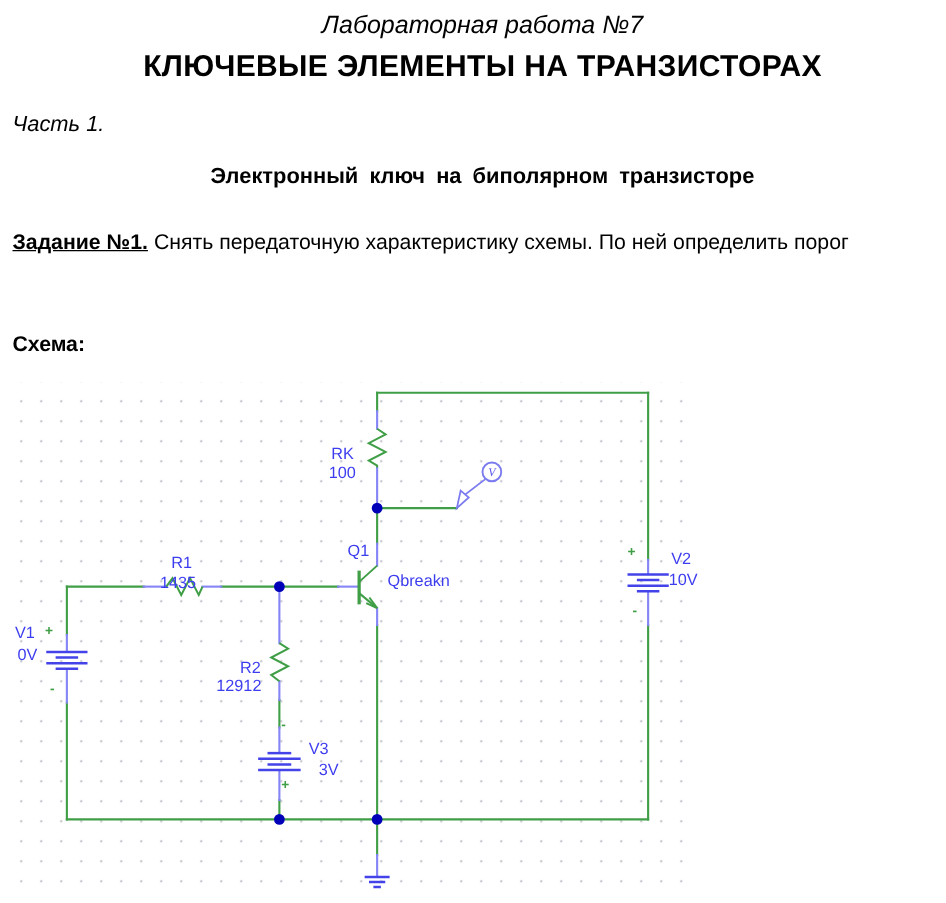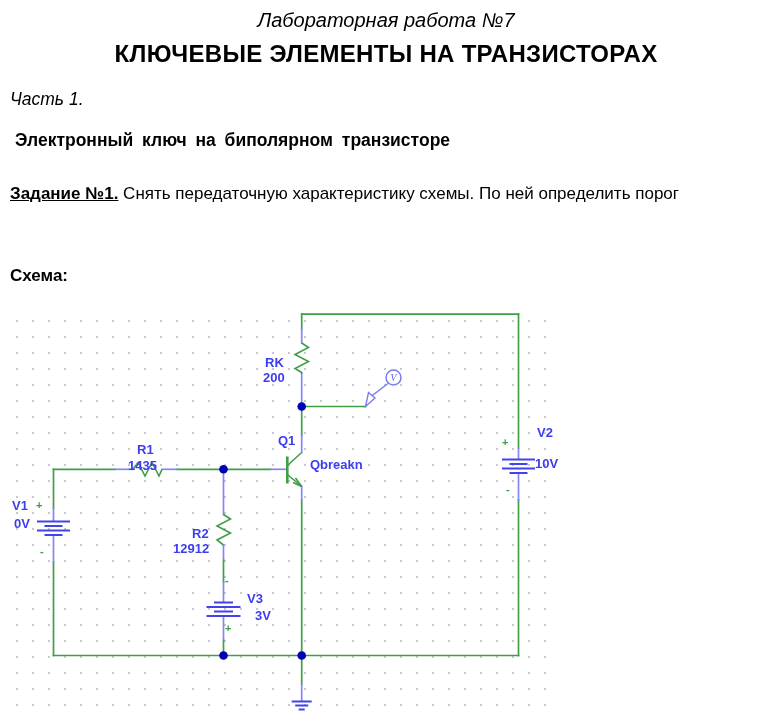--- a/index.html
+++ b/index.html
@@ -3,21 +3,21 @@
 <meta charset="utf-8">
 <style>
   html,body{margin:0;padding:0;background:#fff;}
   .page{position:relative;width:750px;height:722px;background:#ffffff;overflow:hidden;
         font-family:"Liberation Sans",sans-serif;color:#000;}
   
   .tline{position:absolute;white-space:nowrap;}
   .title1{top:9px;left:15px;width:742px;text-align:center;font-style:italic;font-size:20px;}
   .title2{top:40px;left:15px;width:742px;text-align:center;font-weight:bold;font-size:24px;letter-spacing:.3px;}
   .partline{top:89px;left:10px;font-style:italic;font-size:17.5px;}
-  .subtitle{top:130px;left:15px;width:742px;font-weight:bold;font-size:17.5px;word-spacing:4px;}
+  .subtitle{top:130px;left:15px;width:742px;text-align:center;font-weight:bold;font-size:17.5px;word-spacing:4px;}
   .task1{top:184px;left:10px;font-size:17px;text-align:center;}
   .task2{top:207px;left:10px;font-size:17px;}
   .task3{top:236px;left:10px;font-size:17px;}
   .schemahead{top:266px;left:10px;font-size:17px;font-weight:bold;}
   .tasklabel{font-weight:bold;text-decoration:underline;}
   .formula{white-space:nowrap;}
   .fbase{font-family:"DejaVu Serif","Liberation Serif",serif;font-style:italic;font-size:19px;}
   .fstack{display:inline-flex;flex-direction:column;font-family:"Liberation Serif",serif;
           font-size:10px;line-height:1.05;vertical-align:-6px;margin-left:1px;}
   .gap1{margin-right:9px;} .gap2{margin-left:4px;}
@@ -29,21 +29,21 @@
   .wire{stroke:var(--wire,#3f9e46);stroke-width:1.7;fill:none;stroke-linecap:square;}
   .lead{stroke:var(--lead,#8585f6);stroke-width:1.7;fill:none;stroke-linecap:square;}
   .part{stroke:var(--wire,#3f9e46);stroke-width:1.6;fill:none;stroke-linejoin:miter;}
   .tbar{stroke-width:2.6;}
   .sym{stroke:var(--symbol,#4343e9);stroke-width:2;fill:none;}
   .probe{stroke:#7b7bf0;stroke-width:1.5;fill:none;}
   .probehead{fill:#ffffff;stroke:#7b7bf0;stroke-width:1.4;}
   .probeface{fill:#ffffff;}
   .probetext{fill:#5c5cf0;font:italic 9.5px "Liberation Serif",serif;text-anchor:middle;}
   .junction{fill:var(--junction,#0000b8);stroke:none;}
-  .clabel{position:absolute;color:var(--label,#3d3df0);font-size:13px;white-space:nowrap;font-weight:bold;}
+  .clabel{position:absolute;color:var(--label,#3d3df0);font-size:13px;white-space:nowrap;}
   .cmark{position:absolute;color:var(--mark,#3f9e46);font-size:11px;font-weight:bold;line-height:1;}
 </style>
 </head>
 <body>
 
 <div class="page">
 
   <div class="tline title1">Лабораторная работа №7</div>
   <div class="tline title2">КЛЮЧЕВЫЕ ЭЛЕМЕНТЫ НА ТРАНЗИСТОРАХ</div>
   <div class="tline partline">Часть 1.</div>
@@ -145,28 +145,28 @@
 
     <g>
       <circle class="junction" cx="301.7" cy="406.5" r="4.3"></circle>
       <circle class="junction" cx="223.5" cy="469.3" r="4.3"></circle>
       <circle class="junction" cx="223.5" cy="655.5" r="4.3"></circle>
       <circle class="junction" cx="301.7" cy="655.5" r="4.3"></circle>
     </g>
   </svg>
 
   <div class="clabel" style="left:265px;top:355px;">RK</div>
-  <div class="clabel" style="left:263px;top:370px;">200</div>
+  <div class="clabel" style="left:263px;top:370px;">100</div>
   <div class="clabel" style="left:137px;top:442px;">R1</div>
   <div class="clabel" style="left:128px;top:458px;">1435</div>
   <div class="clabel" style="left:192px;top:526px;">R2</div>
   <div class="clabel" style="left:173px;top:541px;">12912</div>
   <div class="clabel" style="left:12px;top:498px;">V1</div>
   <div class="clabel" style="left:14px;top:516px;">0V</div>
-  <div class="clabel" style="left:537px;top:425px;">V2</div>
+  <div class="clabel" style="left:537px;top:439px;">V2</div>
   <div class="clabel" style="left:535px;top:456px;">10V</div>
   <div class="clabel" style="left:247px;top:591px;">V3</div>
   <div class="clabel" style="left:255px;top:608px;">3V</div>
   <div class="clabel" style="left:278px;top:433px;">Q1</div>
   <div class="clabel" style="left:310px;top:457px;">Qbreakn</div>
 
   <div class="cmark" style="left:36px;top:500px;">+</div>
   <div class="cmark" style="left:40px;top:546px;">-</div>
   <div class="cmark" style="left:502px;top:437px;">+</div>
   <div class="cmark" style="left:506px;top:484px;">-</div>

